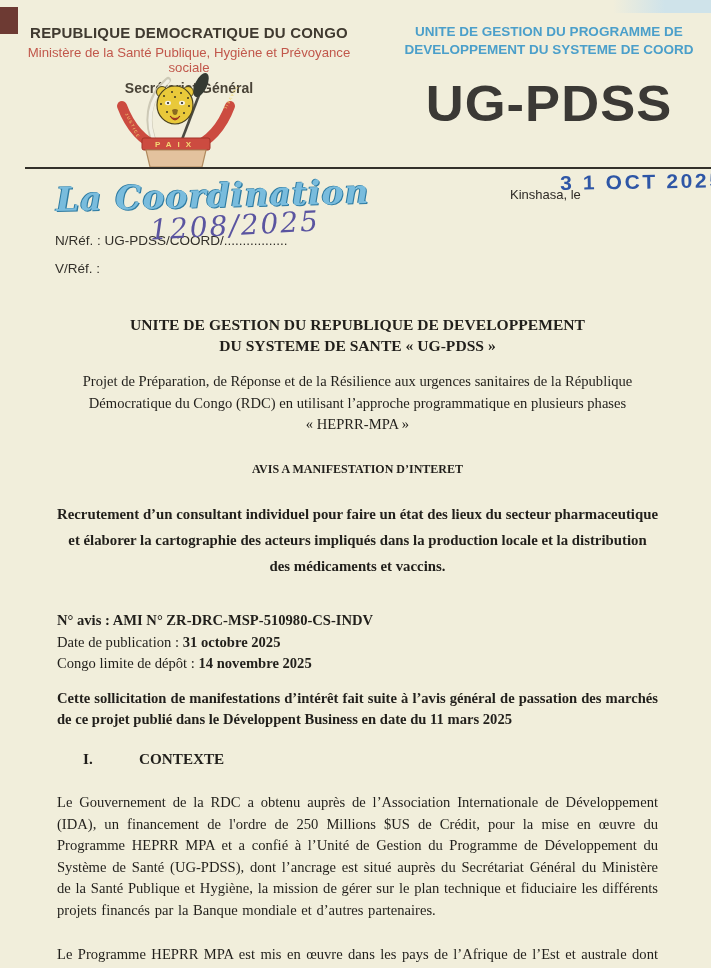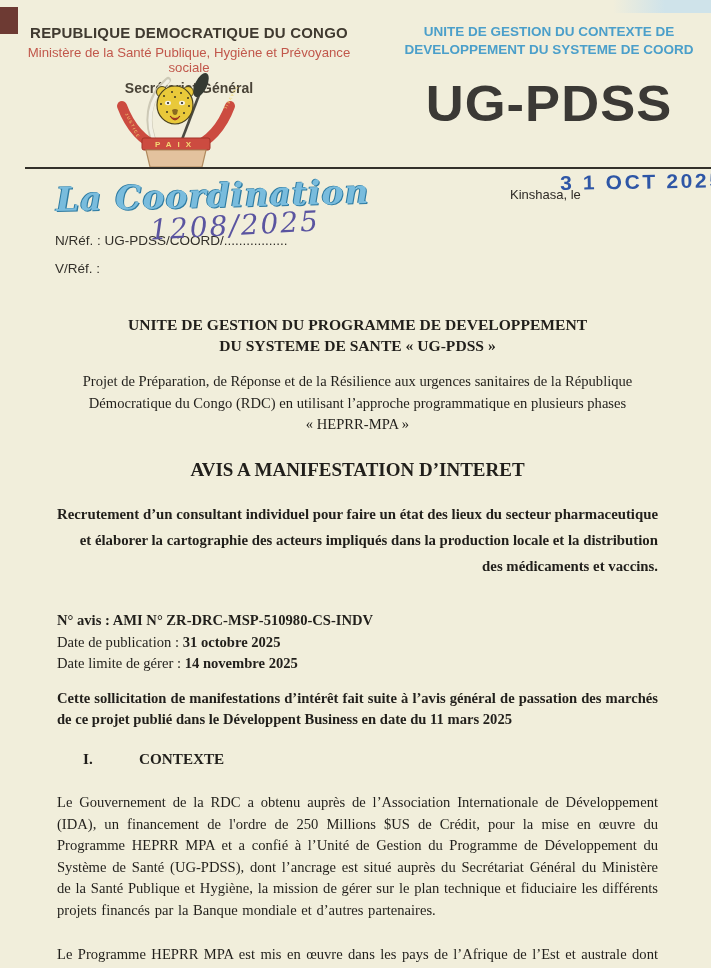--- a/index.html
+++ b/index.html
@@ -49,22 +49,22 @@
     font-family:"DejaVu Serif", serif; font-style:italic; font-size:28px;
     color:#5a54a0; letter-spacing:2px; transform:rotate(-3deg); }
   .vref { position:absolute; left:55px; top:261px;
     font-family:"Liberation Sans", sans-serif; font-size:13.5px; color:#33302a; }
 
   
   .body-col { position:absolute; left:57px; top:314px; width:601px;
     font-size:14.6px; line-height:21.5px; color:#211f1b; }
   .doc-title { text-align:center; font-weight:bold; font-size:15.6px; line-height:21px; }
   .project { margin-top:15px; text-align:center; line-height:21.5px; }
-  .avis { margin-top:23px; text-align:center; font-weight:bold; font-size:19px; }
-  .recruit { margin-top:21px; text-align:right; font-weight:bold; font-size:14.8px; line-height:26px; }
+  .avis { margin-top:23px; text-align:center; font-weight:bold; font-size:12px; }
+  .recruit { margin-top:21px; text-align:center; font-weight:bold; font-size:14.8px; line-height:26px; }
   .details { margin-top:31px; line-height:21.6px; }
   .b { font-weight:bold; }
   .sollicit { margin-top:13px; font-weight:bold; text-align:justify; }
   .contexte { margin-top:17px; font-weight:bold; font-size:15.2px; }
   .contexte .num { display:inline-block; margin-left:26px; width:56px; }
   .para { margin-top:23px; text-align:justify; word-spacing:1px; }
 </style>
 </head>
 <body>
 
@@ -115,60 +115,60 @@
     <path d="M60,44 Q65,52 70,44 Q65,49 60,44 Z" fill="#c23b30" stroke="#8a241c" stroke-width="0.8"></path>
 
     <rect x="32" y="66" width="68" height="12" rx="2" fill="#cc4b40" stroke="#a33328" stroke-width="1"></rect>
     <text x="66" y="75" font-size="8" font-weight="bold" fill="#f3d873" text-anchor="middle" letter-spacing="6" font-family="Liberation Sans, sans-serif">PAIX</text>
 
     <path d="M36,78 L96,78 L92,95 L40,95 Z" fill="#e3c29e" stroke="#b08a5e" stroke-width="1.2"></path>
   </svg>
 
   <div class="header-right">
     <div class="unit-name">
-      <div>UNITE DE GESTION DU CONTEXTE DE</div>
+      <div>UNITE DE GESTION DU PROGRAMME DE</div>
       <div>DEVELOPPEMENT DU SYSTEME DE COORD</div>
     </div>
     <div class="acronym">UG-PDSS</div>
   </div>
 
   <div class="rule"></div>
 
   <div class="script-title">La Coordination</div>
   <div class="city">Kinshasa, le</div>
   <div class="stamp">3 1 OCT 2025</div>
   <div class="nref">N/Réf. : UG-PDSS/COORD/.................</div>
   <div class="handwriting">1208/2025</div>
   <div class="vref">V/Réf. :</div>
 
   <div class="body-col">
 
     <div class="doc-title">
-      <div>UNITE DE GESTION DU PROGRAMME DE DEVELOPPEMENT</div>
+      <div>UNITE DE GESTION DU REPUBLIQUE DE DEVELOPPEMENT</div>
       <div>DU SYSTEME DE SANTE « UG-PDSS »</div>
     </div>
 
     <div class="project">
       <span>Projet de Préparation, de Réponse et de la Résilience aux urgences sanitaires de la République Démocratique du Congo (RDC) en utilisant l’approche programmatique en plusieurs phases</span>
       <div>« HEPRR-MPA »</div>
     </div>
 
     <div class="avis">AVIS A MANIFESTATION D’INTERET</div>
 
     <div class="recruit">Recrutement d’un consultant individuel pour faire un état des lieux du secteur pharmaceutique et élaborer la cartographie des acteurs impliqués dans la production locale et la distribution des médicaments et vaccins.</div>
 
     <div class="details">
       <div>
         <span class="b">N° avis : AMI N° ZR-DRC-MSP-510980-CS-INDV</span>
       </div>
       <div>
         <span>Date de publication :  </span><span class="b">31 octobre 2025</span>
       </div>
       <div>
-        <span>Date limite de gérer : </span><span class="b">14 novembre 2025</span>
+        <span>Congo limite de dépôt : </span><span class="b">14 novembre 2025</span>
       </div>
     </div>
 
     <div class="sollicit">Cette sollicitation de manifestations d’intérêt fait suite à l’avis général de passation des marchés de ce projet publié dans le Développent Business en date du 11 mars 2025</div>
 
     <div class="contexte">
       <span class="num">I.</span><span>CONTEXTE</span>
     </div>
 
     <div class="para">Le Gouvernement de la RDC a obtenu auprès de l’Association Internationale de Développement (IDA), un financement de l'ordre de 250 Millions $US de Crédit, pour la mise en œuvre du Programme HEPRR MPA et a confié à l’Unité de Gestion du Programme de Développement du Système de Santé (UG-PDSS), dont l’ancrage est situé auprès du Secrétariat Général du Ministère de la Santé Publique et Hygiène, la mission de gérer sur le plan technique et fiduciaire les différents projets financés par la Banque mondiale et d’autres partenaires.</div>

